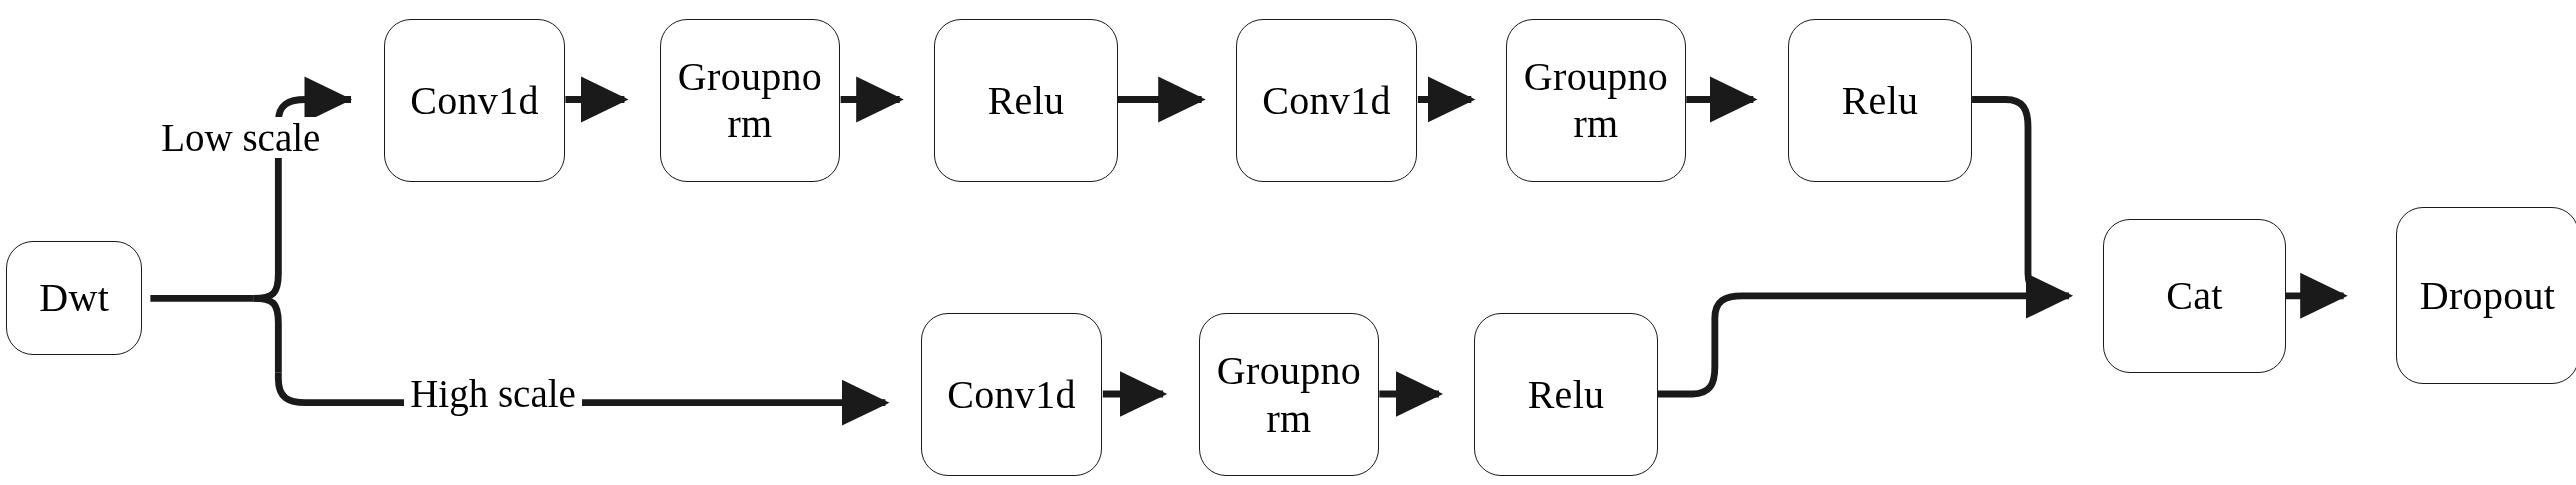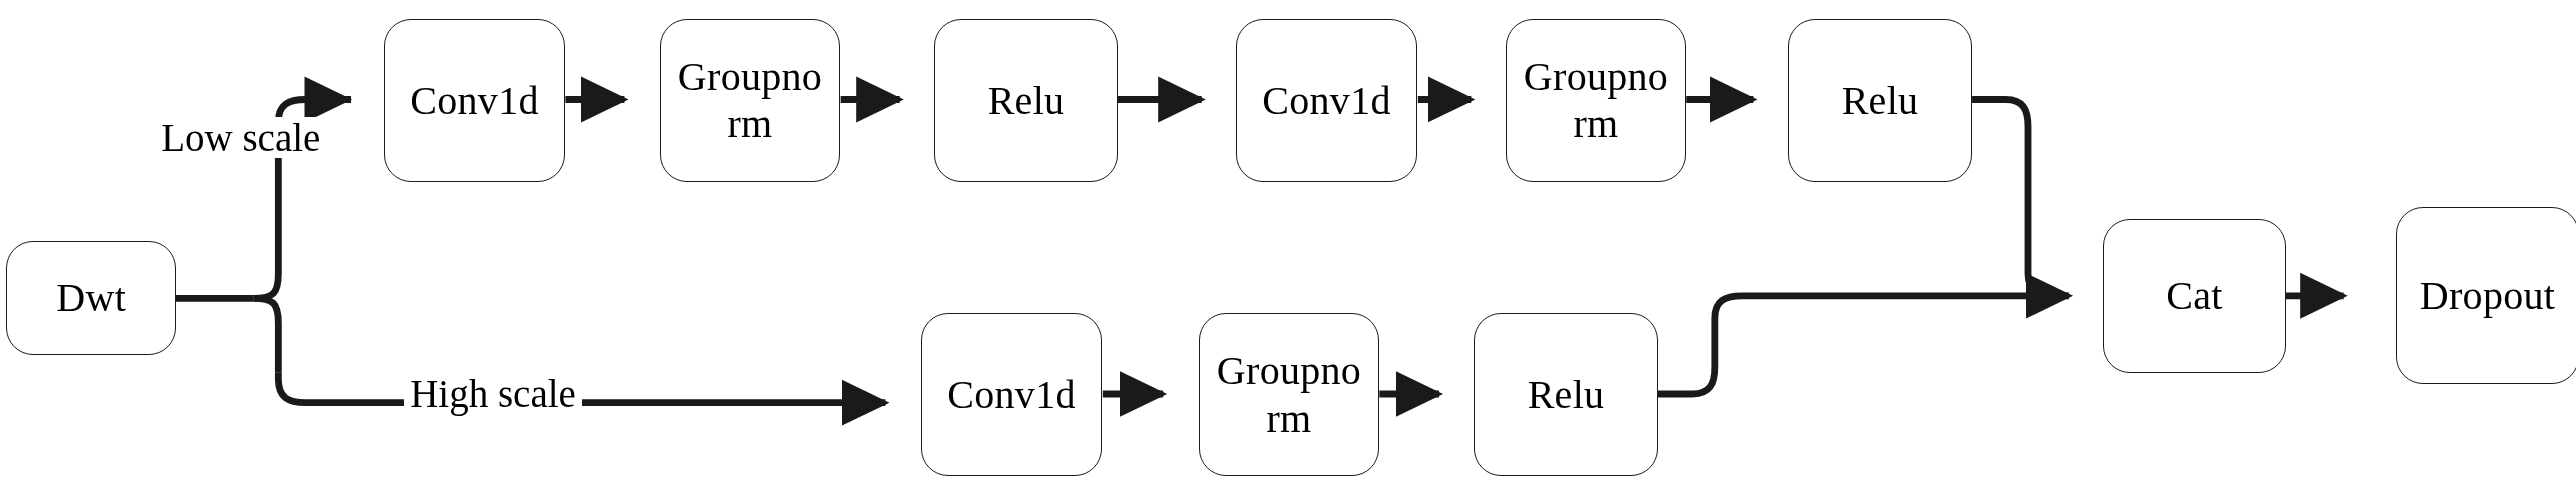--- a/index.html
+++ b/index.html
@@ -92,21 +92,21 @@
 
       <path d="M 1775 634 L 1872 634" marker-end="url(#ah)"></path>
       <path d="M 2220 634 L 2316 634" marker-end="url(#ah)"></path>
 
       <path d="M 2668 634 L 2724 634 C 2752 634 2760 618 2760 590 L 2760 512 C 2760 484 2776 476 2804 476 L 3330 476" marker-end="url(#ah)"></path>
 
       <path d="M 3679 476 L 3772 476" marker-end="url(#ah)"></path>
     </g>
   </svg>
 
-  <div class="node" style="left:6.2px; top:241px; width:170px; height:114px;">
+  <div class="node" style="left:6.2px; top:241px; width:136px; height:114px;">
     <span class="lbl">Dwt</span>
   </div>
 
   <div class="node" style="left:384px; top:18.6px; width:181px; height:163px;">
     <span class="lbl">Conv1d</span>
   </div>
 
   <div class="node" style="left:660px; top:18.6px; width:180px; height:163px;">
     <span class="lbl">Groupno
 rm</span>

